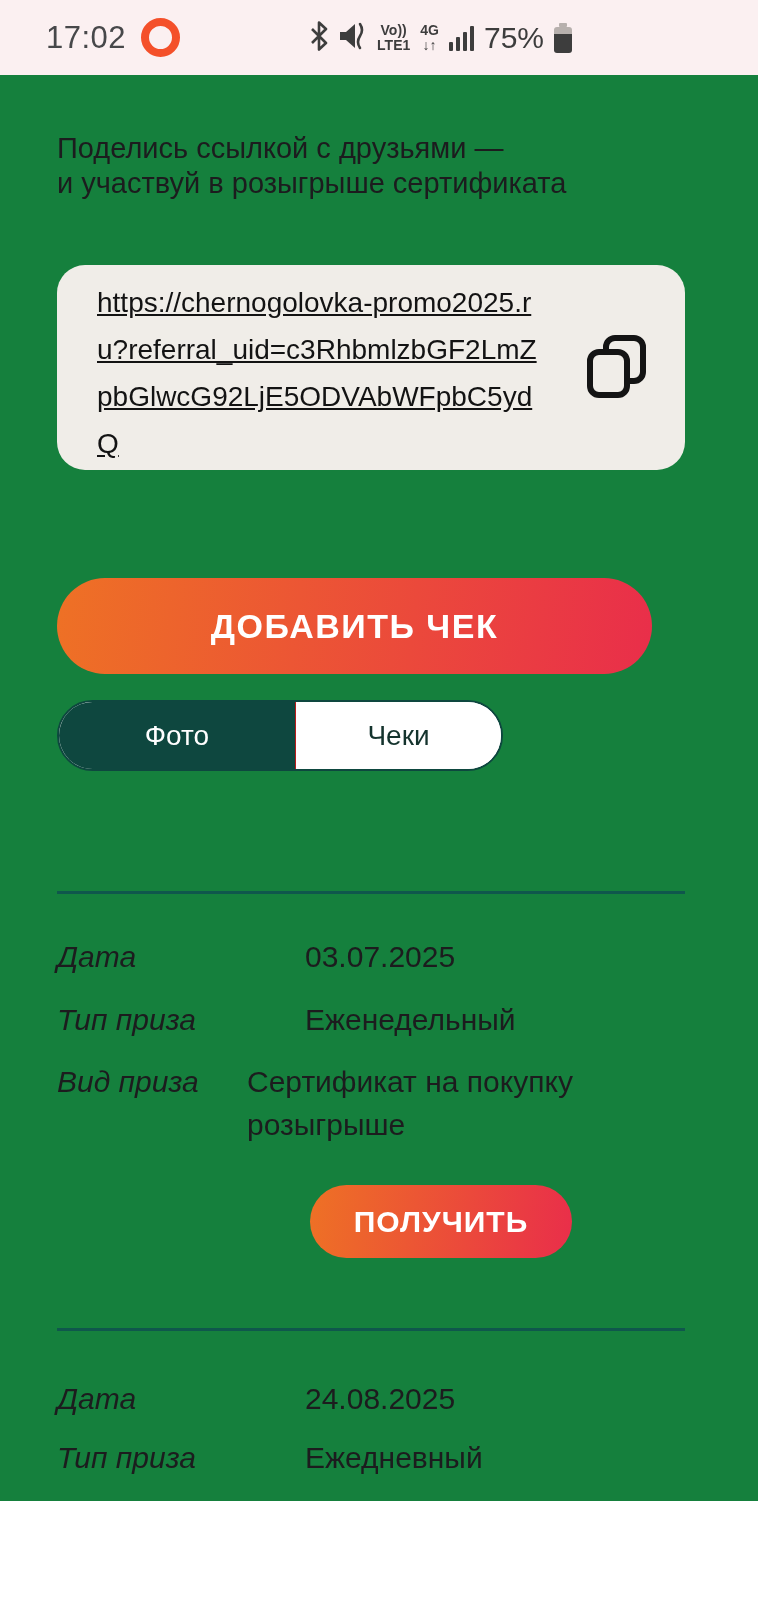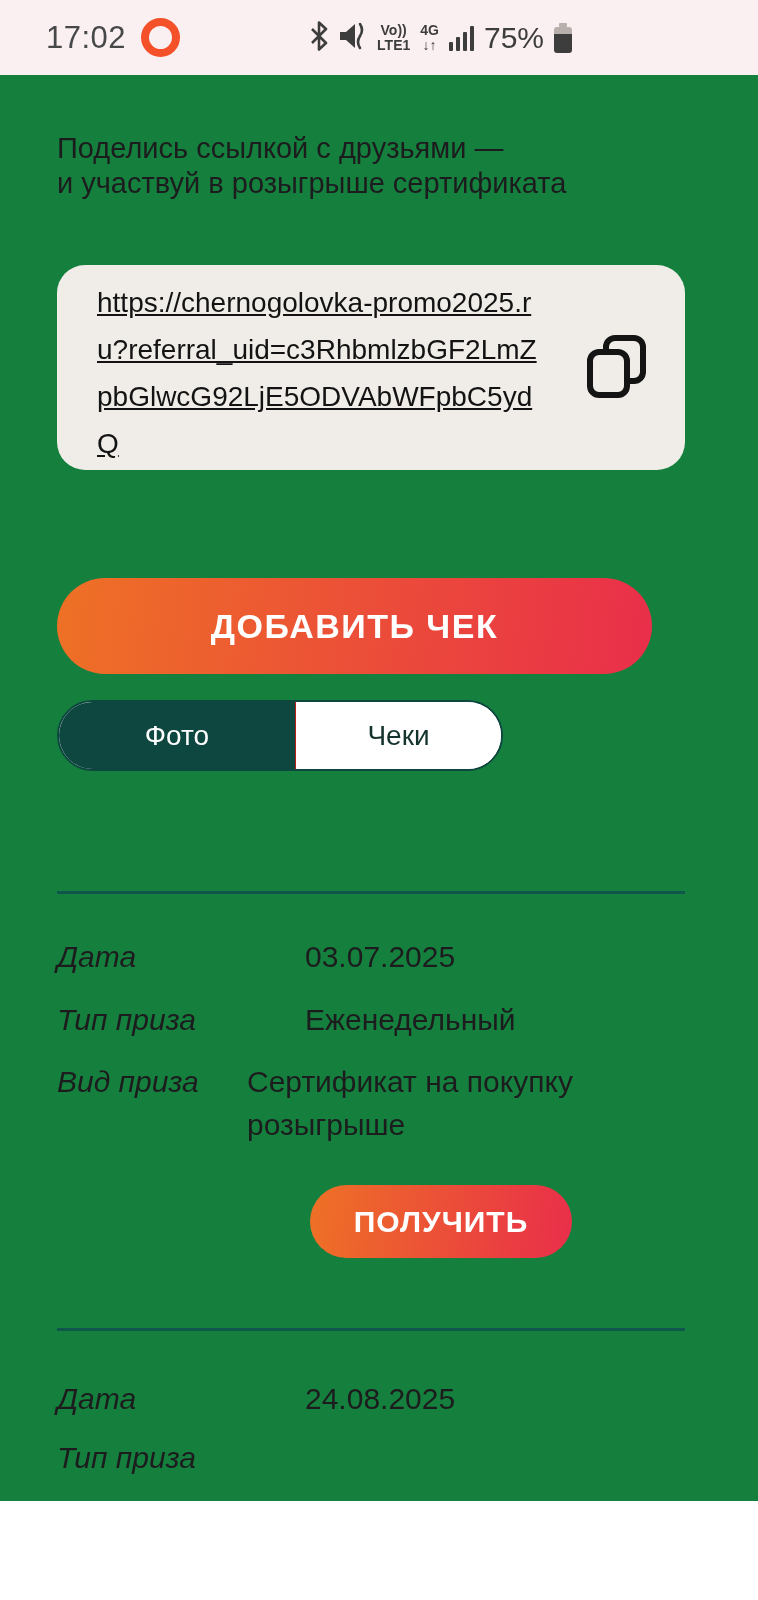--- a/index.html
+++ b/index.html
@@ -136,20 +136,21 @@
   <button class="btn btn-get">ПОЛУЧИТЬ</button>
 
   <div class="divider d2"></div>
 
   <div class="row r4">
     <span class="lbl">Дата</span>
     <span class="val">24.08.2025</span>
   </div>
   <div class="row r5">
     <span class="lbl">Тип приза</span>
+    <span class="val">Ежедневный</span>
   </div>
 
   <nav class="navbar">
     
     
     
   </nav>
 
 </div>
 

